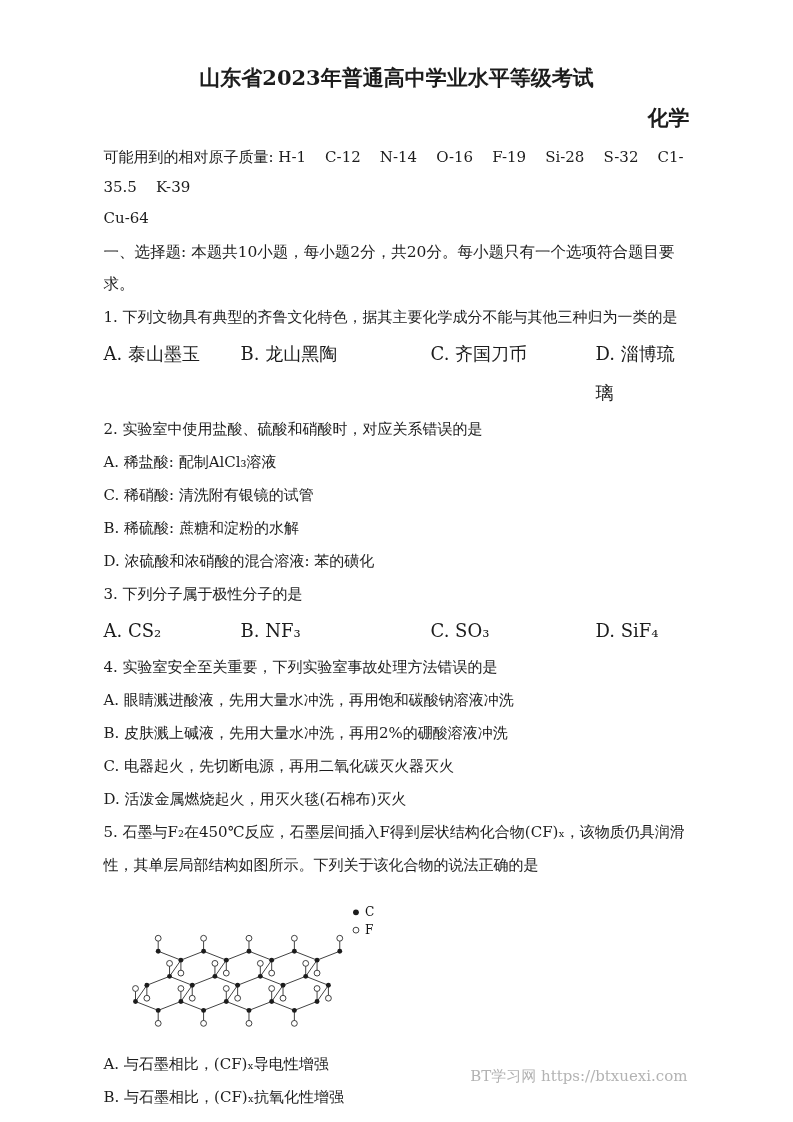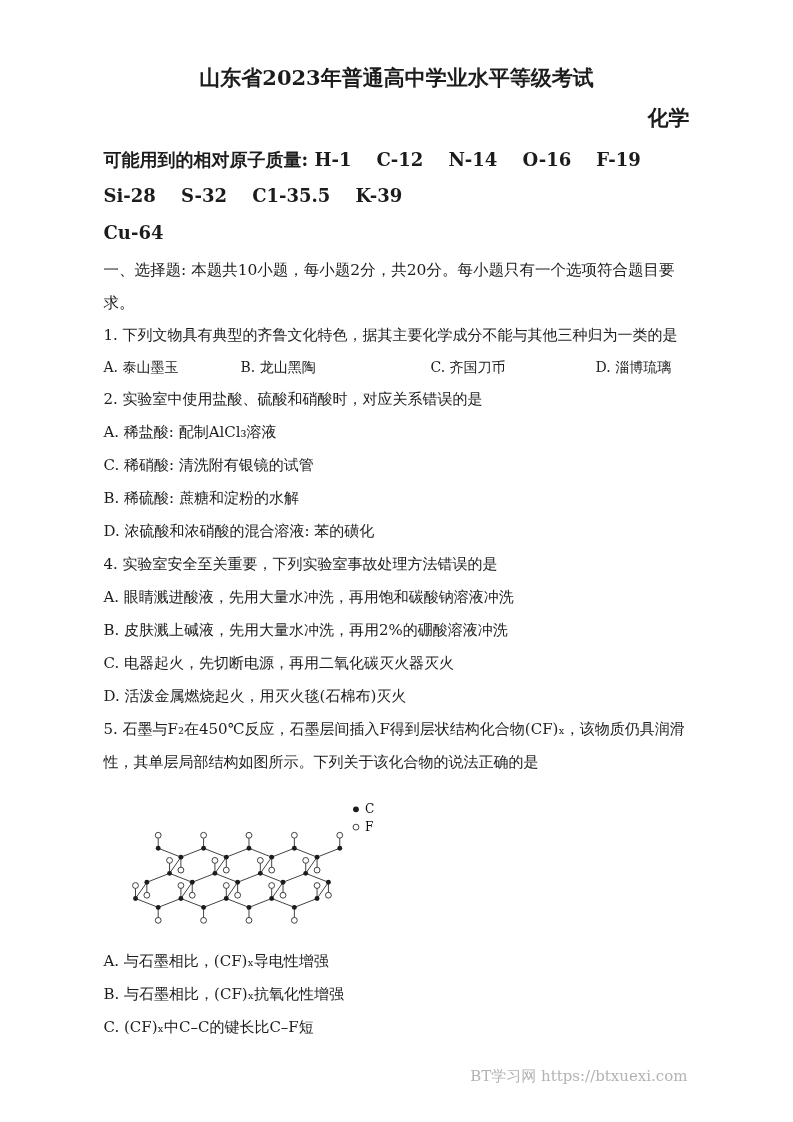--- a/index.html
+++ b/index.html
@@ -2,24 +2,24 @@
 <html><head>
 <meta charset="utf-8">
 <style>
   * { box-sizing: border-box; }
   html, body { margin: 0; padding: 0; background: #ffffff; }
   body { font-family: "DejaVu Serif", "Liberation Serif", serif; color: #1c1c1c; }
   .page { width: 726px; height: 1122px; margin: 12px auto; background: #fff; position: relative; overflow: hidden; }
   .content { padding: 50px 70px 0 70px; }
   .title { font-size: 21px; font-weight: 700; text-align: center; margin: 0; line-height: 1.5; }
   .subject { font-size: 21px; font-weight: 700; text-align: right; margin: 10px 0 10px; }
-  .masses { font-weight: 700; font-size: 18px; line-height: 2.05; margin: 2px 0 2px; white-space: pre-wrap; }
+  .masses { font-weight: 400; font-size: 15px; line-height: 2.05; margin: 2px 0 2px; white-space: pre-wrap; }
   .section-heading { font-weight: 400; font-size: 15.5px; line-height: 2.1; margin: 0; }
   .stem, .opt-line { font-size: 15px; line-height: 2.2; margin: 0; }
-  .options-row { display: grid; grid-template-columns: 137px 190px 165px 1fr; font-size: 14px; line-height: 2.2; }
+  .options-row { display: grid; grid-template-columns: 137px 190px 165px 1fr; font-size: 18px; line-height: 2.2; }
   .question { margin: 0; }
   .figure { margin: 6px 0 2px 12px; }
   .lattice line.bond { stroke: #2b2b2b; stroke-width: 1.1; }
   .lattice .c-atom { fill: #1c1c1c; }
   .lattice .f-atom { fill: #ffffff; stroke: #2b2b2b; stroke-width: 1.1; }
   .lattice text { font-size: 15px; fill: #111; font-family: "DejaVu Serif", "Liberation Serif", serif; }
   .watermark { position: absolute; right: 72px; bottom: 48px; color: #b3b3b3; font-size: 15px; }
 </style>
 </head>
 <body>
@@ -45,20 +45,29 @@
     </section>
 
     <section class="question">
       <p class="stem">2. 实验室中使用盐酸、硫酸和硝酸时，对应关系错误的是</p>
       <p class="opt-line">A. 稀盐酸: 配制AlCl₃溶液</p>
       <p class="opt-line">C. 稀硝酸: 清洗附有银镜的试管</p>
       <p class="opt-line">B. 稀硫酸: 蔗糖和淀粉的水解</p>
       <p class="opt-line">D. 浓硫酸和浓硝酸的混合溶液: 苯的磺化</p>
     </section>
 
+    <section class="question">
+      <p class="stem">3. 下列分子属于极性分子的是</p>
+      <div class="options-row">
+        <span class="opt">A. CS₂</span>
+        <span class="opt">B. NF₃</span>
+        <span class="opt">C. SO₃</span>
+        <span class="opt">D. SiF₄</span>
+      </div>
+    </section>
 
     <section class="question">
       <p class="stem">4. 实验室安全至关重要，下列实验室事故处理方法错误的是</p>
       <p class="opt-line">A. 眼睛溅进酸液，先用大量水冲洗，再用饱和碳酸钠溶液冲洗</p>
       <p class="opt-line">B. 皮肤溅上碱液，先用大量水冲洗，再用2%的硼酸溶液冲洗</p>
       <p class="opt-line">C. 电器起火，先切断电源，再用二氧化碳灭火器灭火</p>
       <p class="opt-line">D. 活泼金属燃烧起火，用灭火毯(石棉布)灭火</p>
     </section>
 
     <section class="question">

